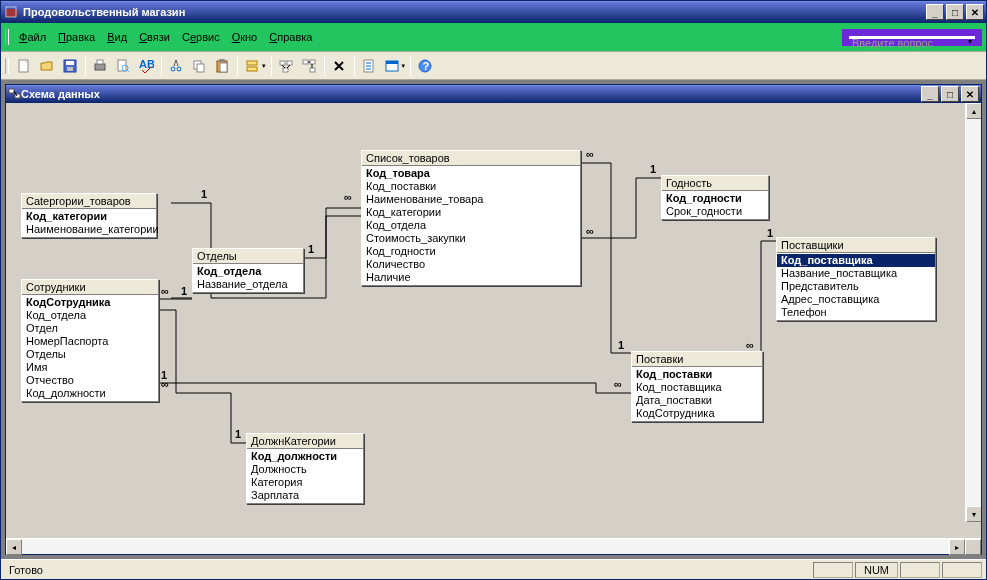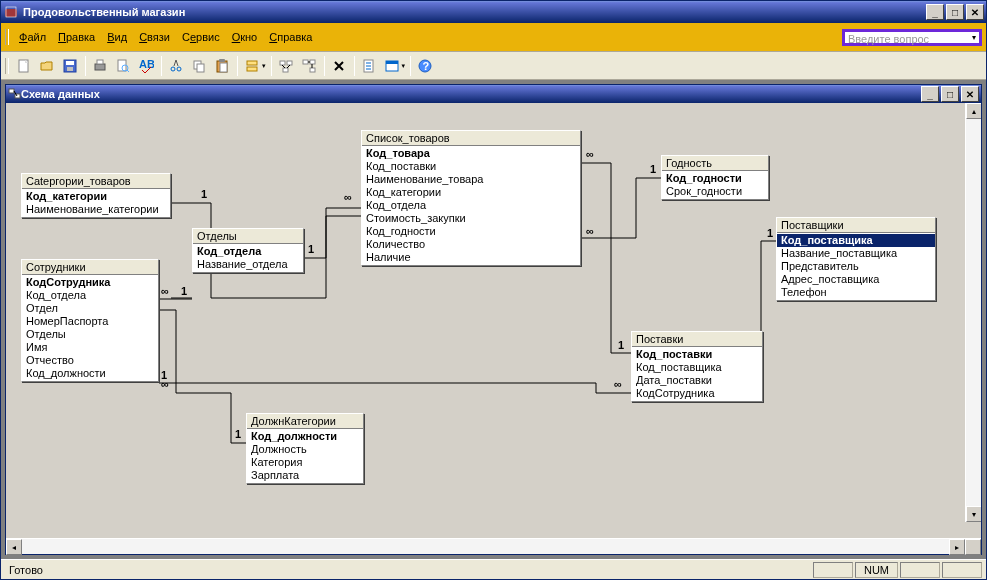--- a/index.html
+++ b/index.html
@@ -3,45 +3,45 @@
 <meta charset="utf-8">
 <style>
   * { box-sizing: border-box; font-family: Tahoma, sans-serif; font-size: 11px; }
   body { margin: 0; background: #e4e1d8; width: 987px; height: 580px; overflow: hidden; }
   .app-window { width: 987px; height: 580px; display: flex; flex-direction: column; border: 1px solid #0a246a; }
   .title-bar { height: 22px; background: linear-gradient(#7a96df,#6375d6 8%,#0a246a); color: #fff; display: flex; align-items: center; padding: 0 2px; }
   .title-bar .app-icon { width: 16px; height: 16px; margin-right: 4px; display: flex; align-items: center; justify-content: center; }
   .title-text { flex: 1; font-weight: bold; }
   .win-btns { display: flex; }
   .win-btn { width: 18px; height: 16px; background: #d4d0c8; border: 1px solid #fff; border-right-color:#404040; border-bottom-color:#404040; margin-left: 2px; display:flex;align-items:center;justify-content:center;color:#000;font-family:Arial;font-size:10px;font-weight:bold;cursor:default;}
-  .menu-bar { background: #eab308; border-bottom: 1px solid #aca899; display:flex; align-items:center; padding: 14px 4px; height: 24px;}
+  .menu-bar { background: #22c55e; border-bottom: 1px solid #aca899; display:flex; align-items:center; padding: 14px 4px; height: 24px;}
   .menu-grip { width: 4px; height: 16px; border-left:1px solid #aca899;border-right:1px solid #fff; margin-right:4px;}
   .menu-item { padding: 2px 6px; cursor: default; }
   .menu-item .ul { text-decoration: underline; }
-  .question { margin-left:auto; width:140px; height:17px; border:3px solid #6d28d9; background:#fff; color:#999; padding:1px 3px;}
+  .question { margin-left:auto; width:140px; height:17px; border:7px solid #6d28d9; background:#fff; color:#999; padding:1px 3px;}
   .toolbar { background: #ece9d8; display:flex; align-items:center; padding:2px 4px; height:28px; border-bottom:1px solid #aca899;}
   .tool-btn { width: 22px; height:22px; display:flex;align-items:center;justify-content:center;margin-right:1px;border:1px solid transparent;cursor:default;}
   .tool-sep { width:1px;height:20px;background:#aca899;margin:0 3px;border-right:1px solid #fff;}
   .tool-drop { display:flex;align-items:center;}
   .tool-drop .arrow{font-size:7px;margin-left:-2px;margin-right:2px;}
   .workspace { flex:1; background:#808080; padding:0; position:relative; overflow:hidden;}
   .child-window { position:absolute; left:4px; top:4px; right:4px; bottom:4px; border:1px solid #0a246a; display:flex; flex-direction:column;}
   .child-title { height:18px; background:linear-gradient(#7a96df,#6375d6 8%,#0a246a); color:#fff; display:flex;align-items:center;padding:0 2px;}
   .child-title .t{flex:1;font-weight:bold;}
   .canvas { flex:1; background:#d4d0c8; position:relative; overflow:hidden;}
   .hscroll, .vscroll { background:#e4e1d8;}
   .hscroll{height:16px;border-top:1px solid #fff;display:flex;}
   .vscroll{width:16px;border-left:1px solid #fff;position:absolute;right:0;top:0;bottom:16px;display:flex;flex-direction:column;}
   .sb-btn{width:16px;height:16px;background:#d4d0c8;border:1px solid #fff;border-right-color:#808080;border-bottom-color:#808080;display:flex;align-items:center;justify-content:center;font-size:8px;cursor:default;}
   .sb-track{flex:1;background:repeating-conic-gradient(#e8e8e8 0% 25%, #fff 0% 50%) 50% / 2px 2px;}
   .status-bar{height:20px;background:#ece9d8;border-top:1px solid #fff;display:flex;align-items:center;padding:2px 4px;}
   .status-cell{border:1px solid #aca899;border-top-color:#808080;border-left-color:#808080;padding:1px 8px;margin-left:2px;height:16px;display:flex;align-items:center;}
   .status-ready{flex:1;padding:1px 4px;}
 
-  .table-box { position:absolute; background:#fff; border:1px solid #808080; border-top-color:#fff;border-left-color:#fff; box-shadow:1px 1px 0 #404040;}
+  .table-box { position:absolute; background:#fff; border:1px solid #808080; border-top-color:#fff;border-left-color:#fff; box-shadow:1px 1px 0 #404040;margin-top:20px;}
   .tb-title{background:#ece9d8;border-bottom:1px solid #808080;padding:1px 4px;color:#000;font-weight:normal;height:15px;white-space:nowrap;overflow:hidden;}
   .tb-body{padding:1px 0;}
   .tb-row{padding:0 4px;white-space:nowrap;cursor:default;line-height:13px;}
   .tb-row.pk{font-weight:bold;}
   .tb-row.sel{background:#0a246a;color:#fff;}
   svg.lines{position:absolute;left:0;top:0;width:100%;height:100%;pointer-events:none;}
   .rel-label{position:absolute;font-weight:bold;font-size:11px;color:#000;pointer-events:none;}
 </style>
 </head>
 <body>
@@ -232,21 +232,21 @@
         <span class="rel-label" style="left:155px;top:275px">∞</span>
         <span class="rel-label" style="left:580px;top:45px">∞</span>
         <span class="rel-label" style="left:612px;top:236px">1</span>
         <span class="rel-label" style="left:580px;top:122px">∞</span>
         <span class="rel-label" style="left:644px;top:60px">1</span>
         <span class="rel-label" style="left:740px;top:236px">∞</span>
         <span class="rel-label" style="left:761px;top:124px">1</span>
         <span class="rel-label" style="left:155px;top:266px">1</span>
         <span class="rel-label" style="left:608px;top:275px">∞</span>
 
-        <div class="table-box" style="left:15px;top:70px;width:150px">
+        <div class="table-box" style="left:15px;top:70px;width:136px">
           <div class="tb-title">Catергории_товаров</div>
           <div class="tb-body">
             <div class="tb-row pk">Код_категории</div>
             <div class="tb-row">Наименование_категории</div>
           </div>
         </div>
 
         <div class="table-box" style="left:186px;top:125px;width:112px">
           <div class="tb-title">Отделы</div>
           <div class="tb-body">

